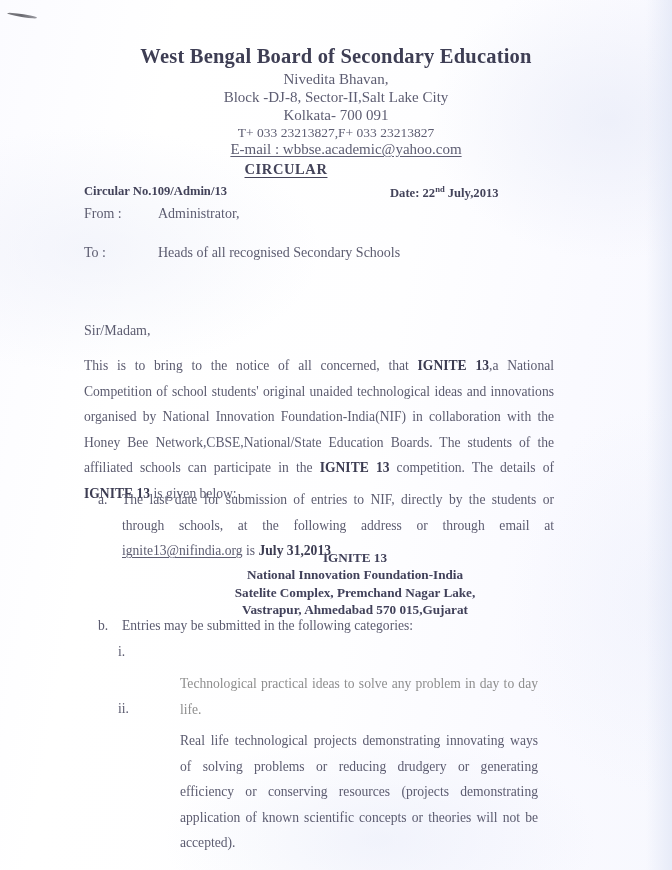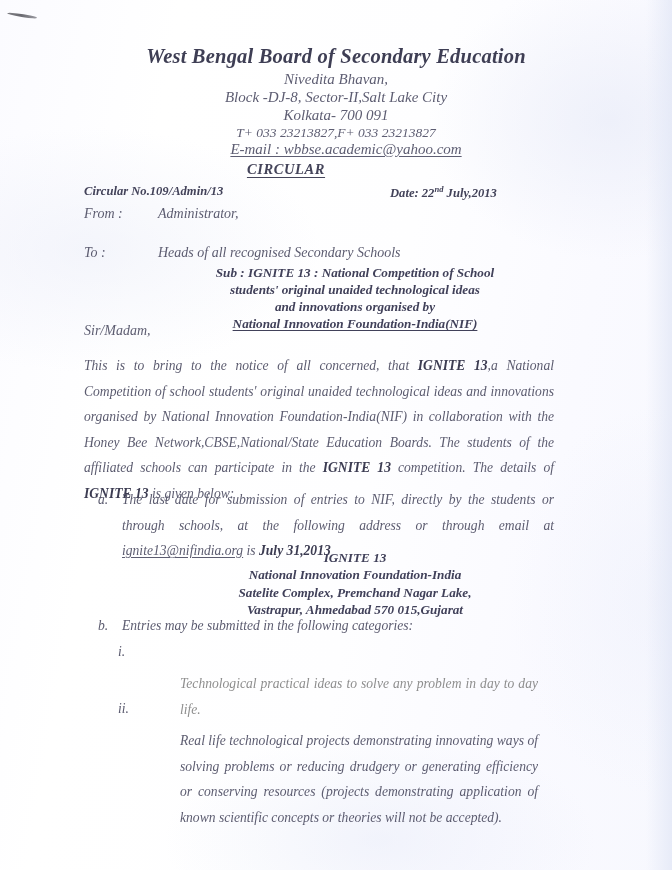--- a/index.html
+++ b/index.html
@@ -18,21 +18,20 @@
   #page {
     position: relative;
     width: 672px;
     height: 870px;
     background:
       radial-gradient(ellipse 260px 200px at 610px 120px, rgba(228,232,246,0.55), rgba(255,255,255,0) 70%),
       radial-gradient(ellipse 320px 170px at 90px 250px, rgba(231,234,247,0.45), rgba(255,255,255,0) 72%),
       radial-gradient(ellipse 300px 150px at 380px 840px, rgba(230,234,248,0.50), rgba(255,255,255,0) 72%),
       radial-gradient(ellipse 200px 260px at 660px 600px, rgba(234,237,250,0.40), rgba(255,255,255,0) 75%),
       linear-gradient(100deg, #fbfbff 0%, #ffffff 22%, #fefeff 55%, #fafaff 78%, #f7f8fe 100%);
-    font-style: italic;
   }
   
   #page::after {
     content: "";
     position: absolute;
     top: 0; right: 0;
     width: 26px; height: 100%;
     background: linear-gradient(to right, rgba(236,239,250,0) 0%, rgba(226,231,246,0.75) 100%);
     pointer-events: none;
   }
@@ -253,26 +252,20 @@
     <span class="addr-value">
       <span>Administrator,</span><br>
     </span>
   </div>
 
   <div class="addr-row ink" id="to-row">
     <span class="addr-label">To :</span>
     <span class="addr-value">Heads of all recognised Secondary Schools</span>
   </div>
 
-  <div id="subject-block">
-    <div>Sub :  IGNITE 13 : National Competition of School</div>
-    <div>students' original unaided technological ideas</div>
-    <div>and innovations organised by</div>
-    <div class="sub-underline">National Innovation Foundation-India(NIF)</div>
-  </div>
 
   <div id="salutation" class="ink">Sir/Madam,</div>
 
   <div id="main-para" class="ink"><span>This is to bring to the notice of all concerned, that </span><b>IGNITE 13</b><span>,a National Competition of school   students' original unaided technological ideas and innovations organised by National Innovation Foundation-India(NIF) in collaboration with the Honey Bee Network,CBSE,National/State Education Boards. The students of the affiliated schools can participate in the </span><b>IGNITE 13</b><span> competition. The details of </span><b>IGNITE 13</b><span> is given below:</span></div>
 
   <div class="list-item ink" id="item-a">
     <span class="list-marker">a.</span>
     <div class="list-body"><span>The last date for submission of entries to NIF, directly by the students or through schools, at the following address or through email at </span><span class="email-link">ignite13@nifindia.org</span><span> is </span><b>July 31,2013</b></div>
   </div>
 

